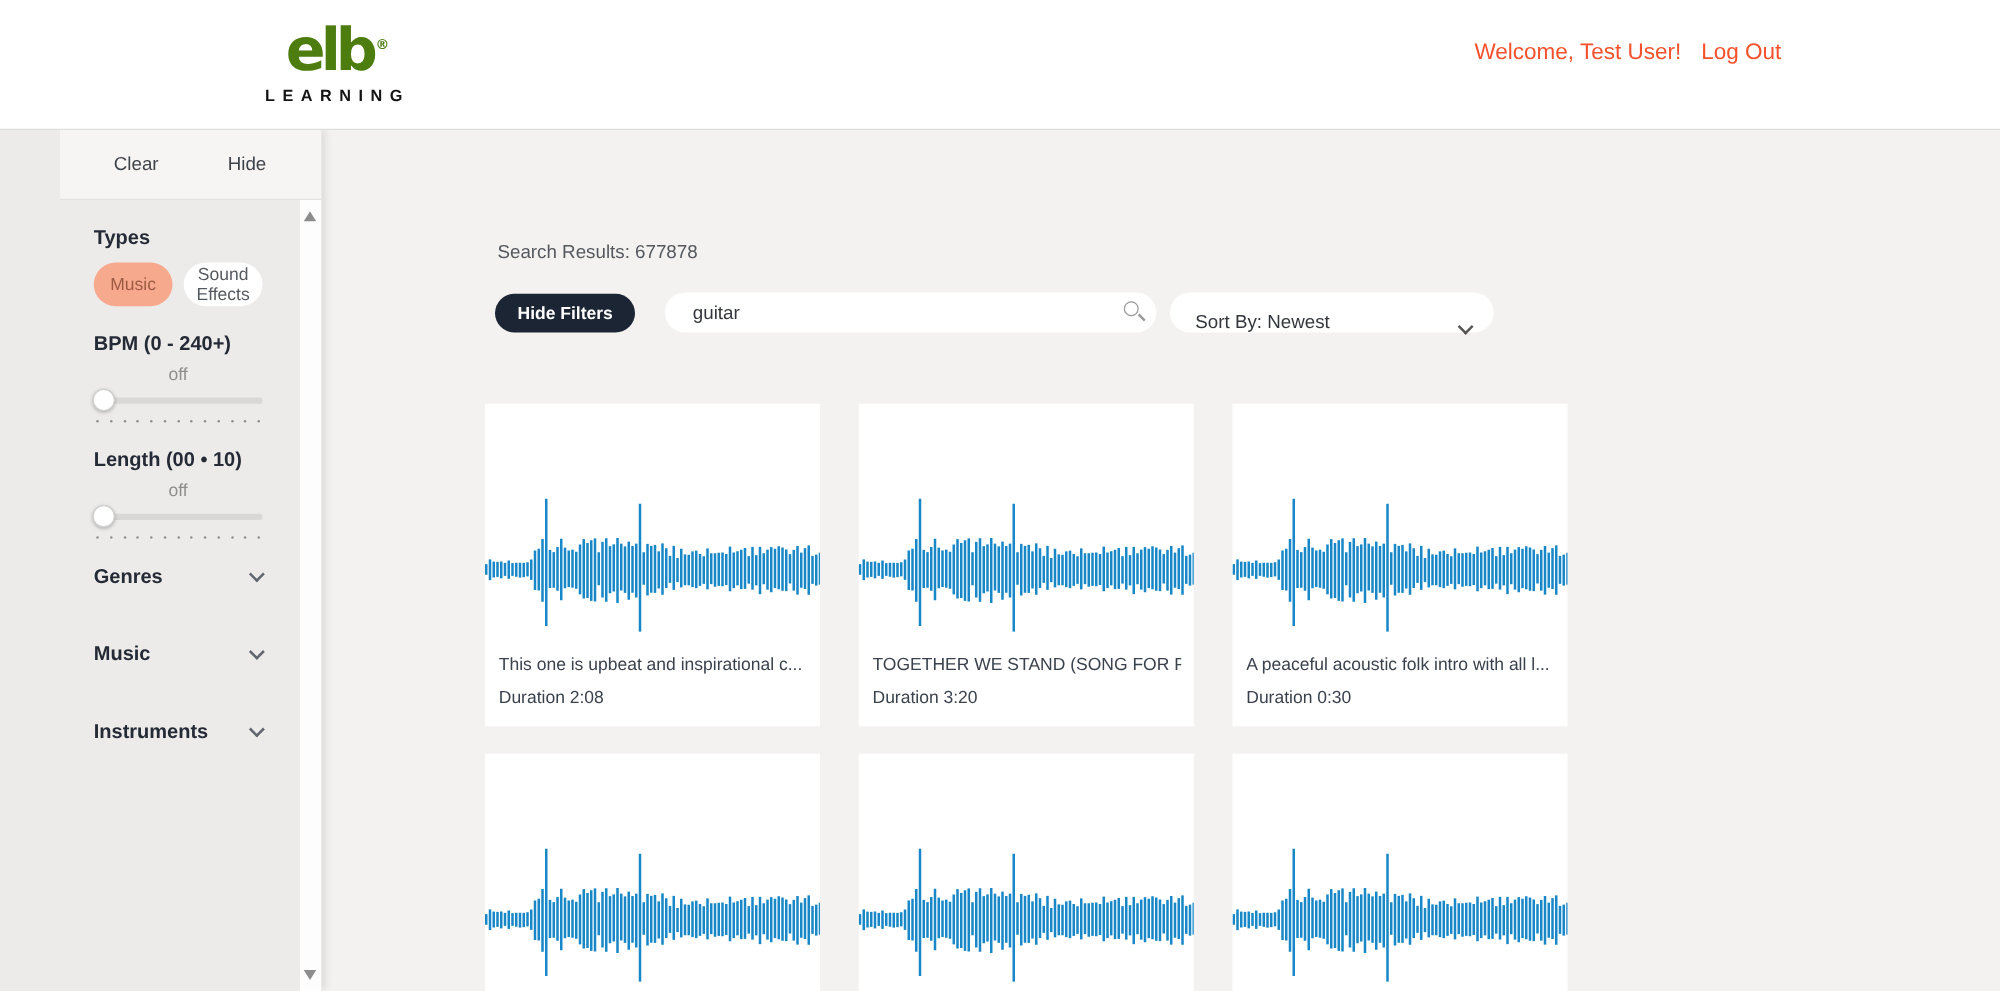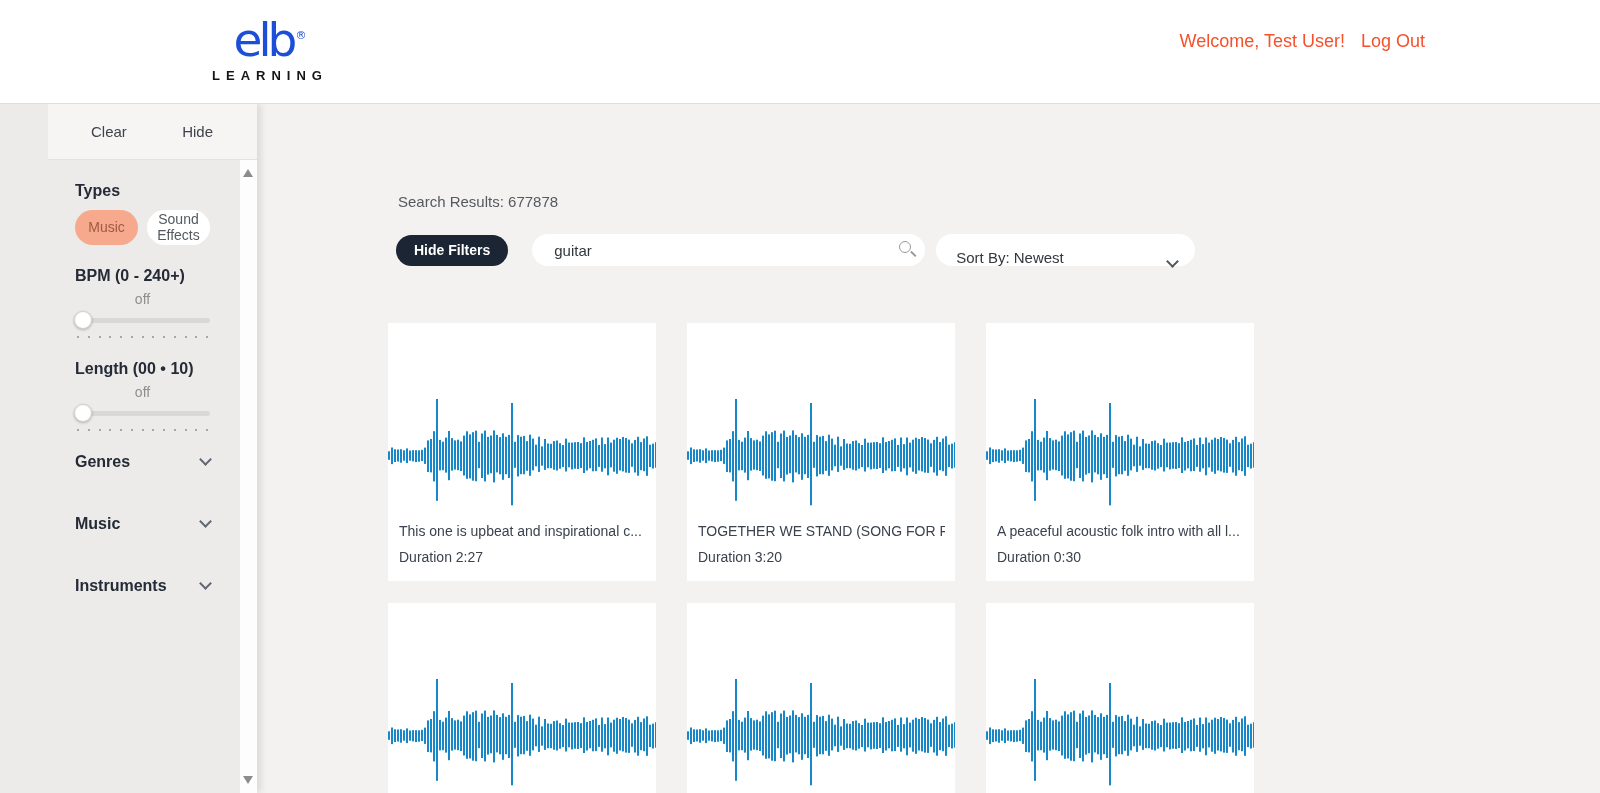--- a/index.html
+++ b/index.html
@@ -3,22 +3,22 @@
 <meta charset="utf-8">
 <style>
   * { margin:0; padding:0; box-sizing:border-box; }
   html,body { width:1600px; height:793px; overflow:hidden;
     font-family:"Liberation Sans","DejaVu Sans",sans-serif; background:#f3f2f1; }
 
   
   .site-header { position:absolute; left:0; top:0; width:1600px; height:104px;
     background:#ffffff; border-bottom:1px solid #dedede; z-index:5; }
   .logo { position:absolute; left:205px; top:8px; width:130px; text-align:center; cursor:pointer; }
-  .logo-script { font-family:"DejaVu Sans",sans-serif; font-weight:400; font-size:47px;
-    line-height:56px; color:#1d4ed8; letter-spacing:-4px; }
+  .logo-script { font-family:"DejaVu Sans",sans-serif; font-weight:700; font-size:47px;
+    line-height:56px; color:#4d7c0f; letter-spacing:-4px; }
   .logo-reg { font-size:11px; vertical-align:super; letter-spacing:0; margin-left:2px; }
   .logo-sub { font-size:13px; font-weight:700; letter-spacing:6px; color:#151515; margin-top:0px; }
   .header-right { position:absolute; right:175px; top:0; text-align:right; }
   .welcome-row { margin-top:31px; font-size:18px; color:#f4512c; display:flex; gap:16px; justify-content:flex-end; }
   .welcome-row a { color:#f4512c; text-decoration:none; cursor:pointer; }
   .nav-row { margin-top:12px; display:flex; gap:44px; justify-content:flex-end; font-size:18px; }
   .nav-link { color:#f4512c; text-decoration:none; cursor:pointer; white-space:nowrap; }
   .nav-link.active { color:#a9adb3; }
 
   
@@ -279,21 +279,21 @@
               <rect x="252" y="119.1" width="2" height="28.1"></rect>
               <rect x="255" y="115.5" width="2" height="32.7"></rect>
               <rect x="258" y="113.3" width="2" height="39.5"></rect>
               <rect x="261" y="121.7" width="2" height="22.4"></rect>
               <rect x="264" y="120.7" width="2" height="24.8"></rect>
               <rect x="267" y="119.2" width="2" height="25.5"></rect>
             </g>
           </svg>
         </div>
       <div class="card-title">This one is upbeat and inspirational c...</div>
-      <div class="card-duration">Duration 2:27</div>
+      <div class="card-duration">Duration 2:08</div>
     </div>
     <div class="card">
       <div class="waveform">
           <svg width="268" height="193" viewBox="0 0 268 193" xmlns="http://www.w3.org/2000/svg">
             <g fill="#1787c8">
               <rect x="0" y="128.3" width="2" height="8.5"></rect>
               <rect x="3" y="124.5" width="2" height="16.6"></rect>
               <rect x="6" y="126.3" width="2" height="12.7"></rect>
               <rect x="9" y="126.5" width="2" height="12.0"></rect>
               <rect x="12" y="126.2" width="2" height="13.5"></rect>

